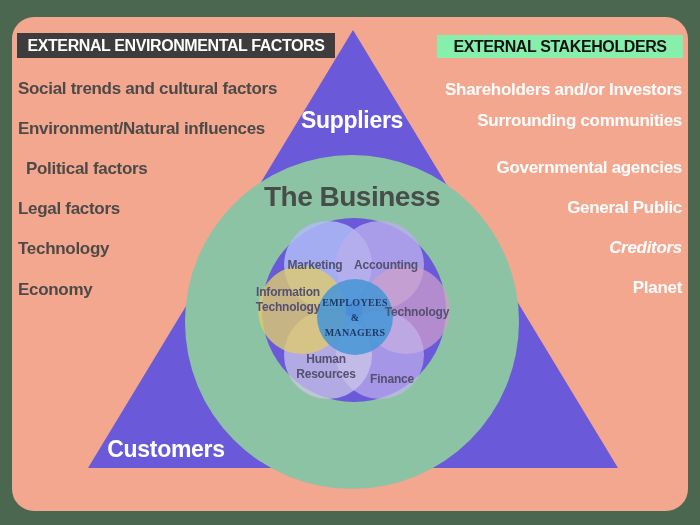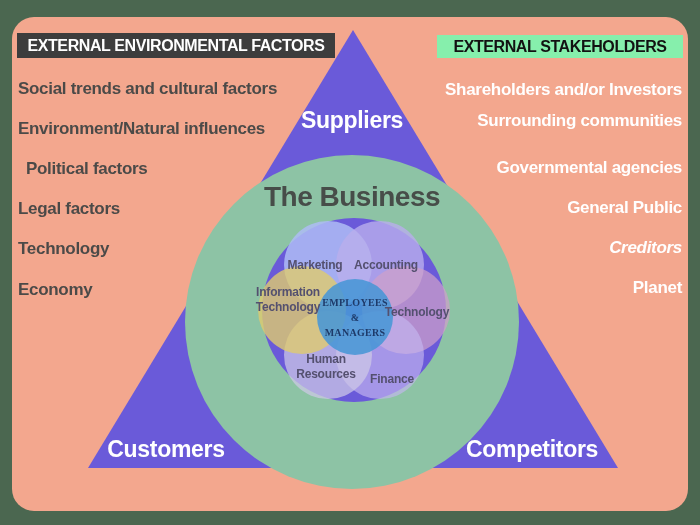--- a/index.html
+++ b/index.html
@@ -102,21 +102,20 @@
     <li>Shareholders and/or Investors</li>
     <li>Surrounding communities</li>
     <li>Governmental agencies</li>
     <li>General Public</li>
     <li>Creditors</li>
     <li>Planet</li>
   </ul>
 
   <div class="abs center-anchor tri-label" style="left:352px;top:120px;">Suppliers</div>
   <div class="abs center-anchor tri-label" style="left:166px;top:449px;">Customers</div>
-  <div class="abs center-anchor tri-label" style="left:532px;top:449px;">Competitors</div>
 
   <div class="abs center-anchor biz-title" style="left:352px;top:197px;">The Business</div>
 
   <div class="abs center-anchor dept" style="left:315px;top:265px;">Marketing</div>
   <div class="abs center-anchor dept" style="left:386px;top:265px;">Accounting</div>
   <div class="abs center-anchor dept" style="left:288px;top:300px;">Information
 Technology</div>
   <div class="abs center-anchor dept" style="left:417px;top:312px;">Technology</div>
   <div class="abs center-anchor dept" style="left:326px;top:367px;">Human
 Resources</div>

